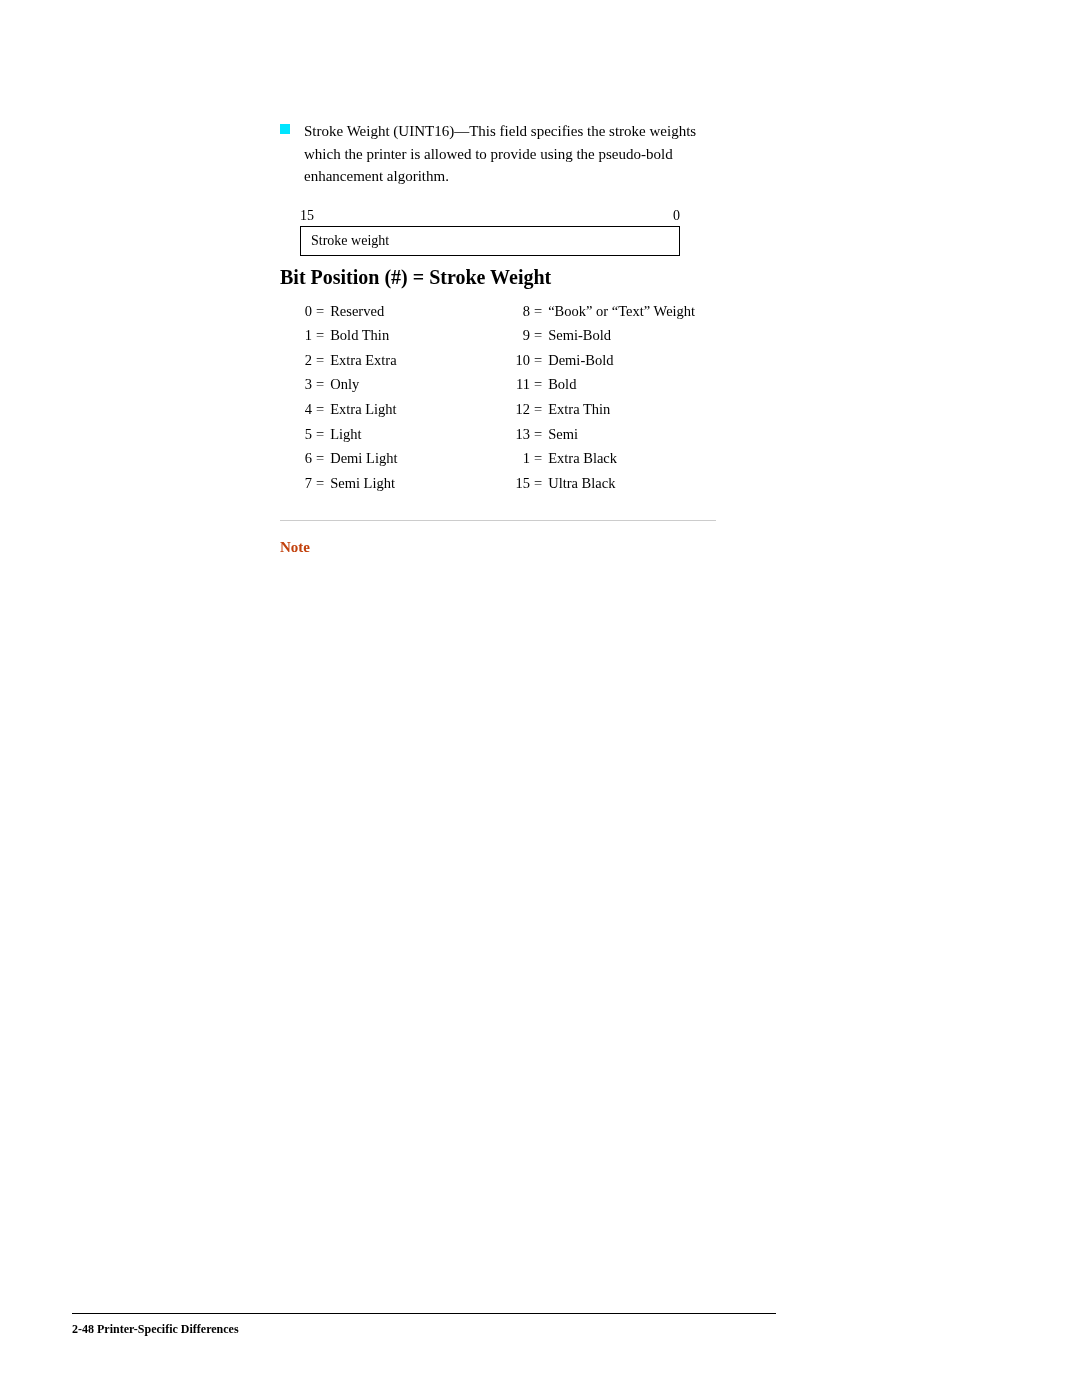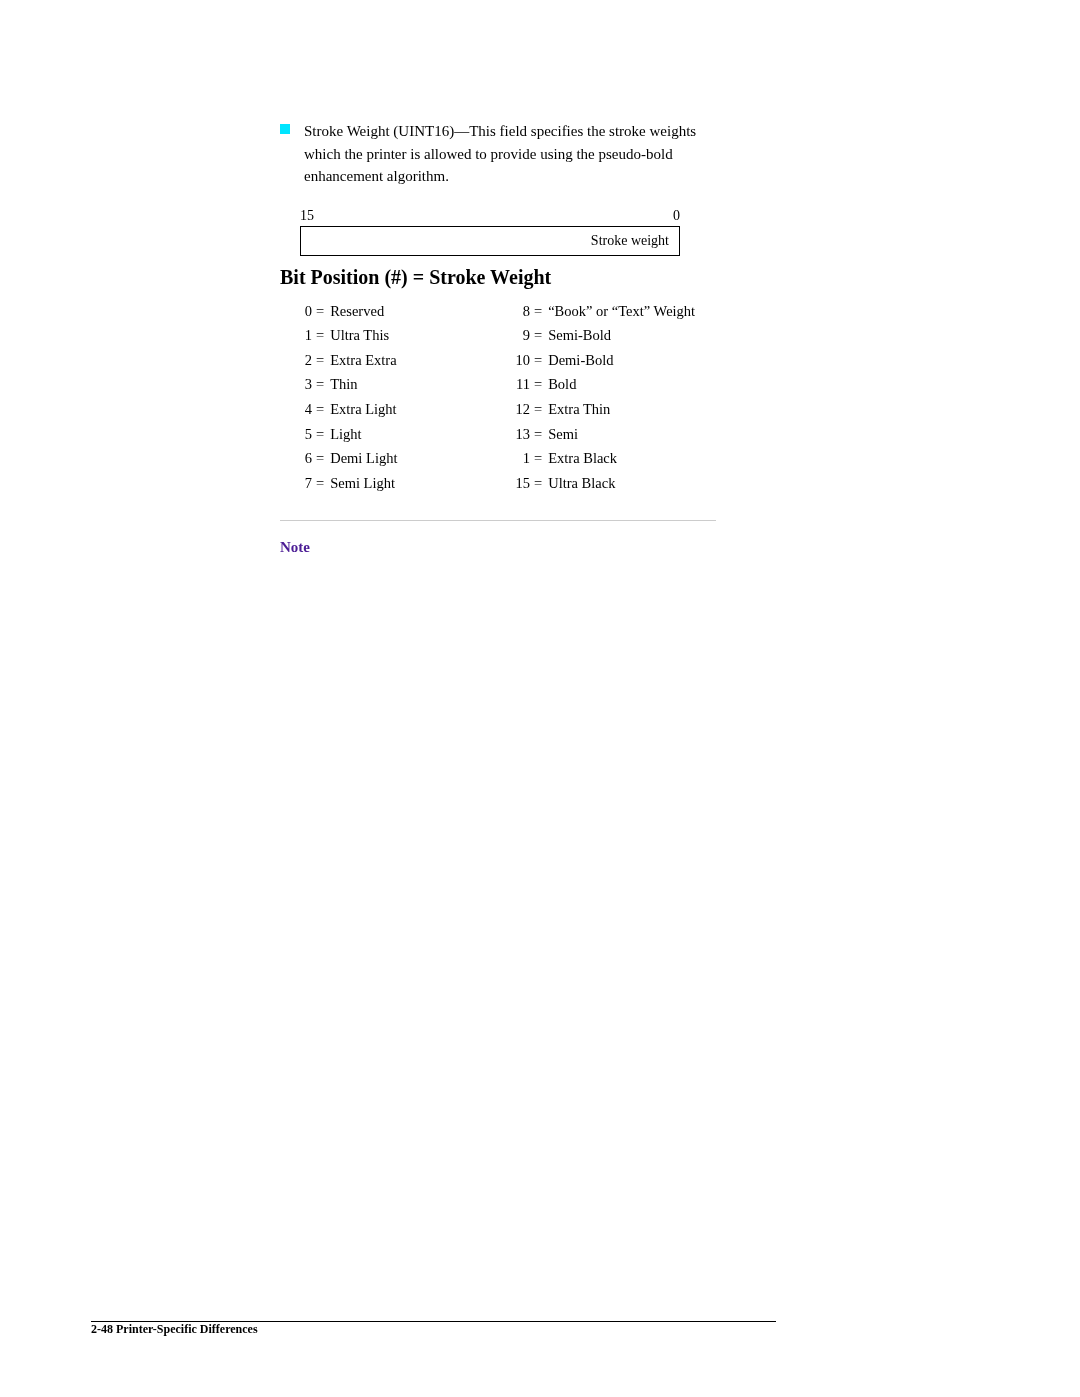--- a/index.html
+++ b/index.html
@@ -57,21 +57,21 @@
       margin-bottom: 2px;
     }
 
     .stroke-table {
       width: 100%;
       border-collapse: collapse;
     }
 
     .stroke-table td {
       border: 1px solid #000;
-      text-align: right;
+      text-align: left;
       padding: 6px 10px;
       font-size: 14px;
     }
 
     .bit-position-heading {
       font-weight: bold;
       font-size: 20px;
       margin-bottom: 10px;
       margin-top: 4px;
     }
@@ -103,39 +103,40 @@
       display: flex;
       align-items: flex-start;
       margin-top: 24px;
       padding-top: 16px;
       border-top: 1px solid #ccc;
     }
 
     .note-label {
       font-size: 15px;
       font-weight: bold;
-      color: #4c1d95;
+      color: #c2410c;
       min-width: 90px;
       margin-right: 20px;
       margin-top: 2px;
     }
 
     .note-text {
       font-size: 15px;
       line-height: 1.55;
     }
 
     .page-footer {
       position: absolute;
       bottom: 60px;
-      left: 91px;
+      left: 72px;
       right: 80px;
       display: flex;
       align-items: center;
       border-top: 1px solid #000;
+      padding-top: 8px;
     }
 
     .footer-text {
       font-size: 12px;
       font-weight: bold;
     }
 
     .table-wrapper {
       margin-left: 20px;
       margin-top: 10px;
@@ -175,31 +176,31 @@
 
       <div>
         <div class="bit-row">
           <span class="bit-num">0</span>
           <span class="bit-eq">=</span>
           <span>Reserved</span>
         </div>
         <div class="bit-row">
           <span class="bit-num">1</span>
           <span class="bit-eq">=</span>
-          <span>Ultra This</span>
+          <span>Bold Thin</span>
         </div>
         <div class="bit-row">
           <span class="bit-num">2</span>
           <span class="bit-eq">=</span>
           <span>Extra Extra</span>
         </div>
         <div class="bit-row">
           <span class="bit-num">3</span>
           <span class="bit-eq">=</span>
-          <span>Thin</span>
+          <span>Only</span>
         </div>
         <div class="bit-row">
           <span class="bit-num">4</span>
           <span class="bit-eq">=</span>
           <span>Extra Light</span>
         </div>
         <div class="bit-row">
           <span class="bit-num">5</span>
           <span class="bit-eq">=</span>
           <span>Light</span>

